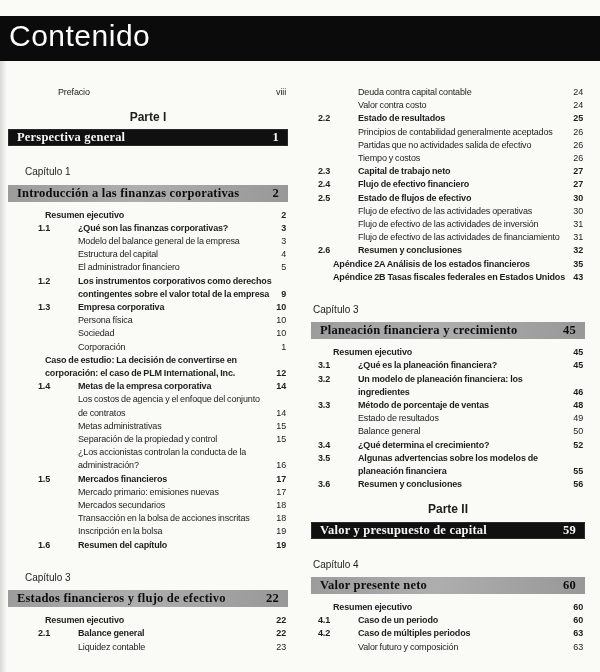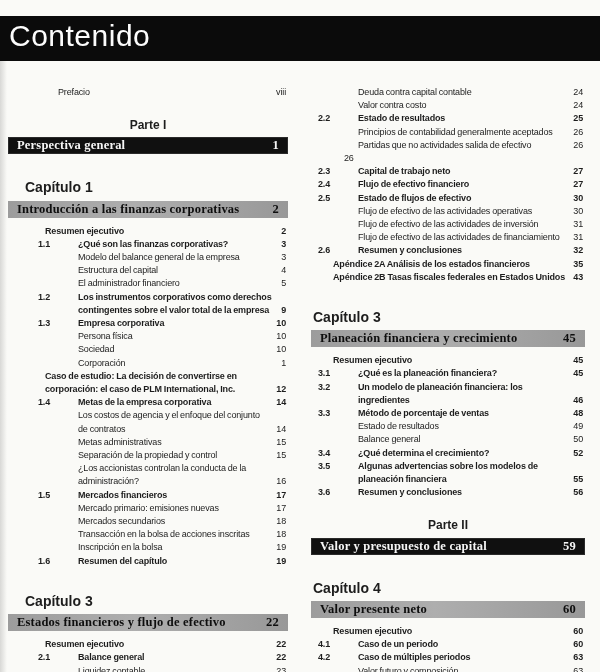--- a/index.html
+++ b/index.html
@@ -38,25 +38,25 @@
   .col.right .row{padding-left:7px;}
   .row .num{flex:0 0 20px;font-weight:700;align-self:flex-start;}
   .row .label{flex:1;min-width:0;padding-left:20px;}
   .row .page{margin-left:6px;align-self:flex-end;white-space:nowrap;}
   .row.bold{font-weight:700;}
   .row.full{padding-left:17px;}
   .col.right .row.full{padding-left:2px;}
 
   .part-label{
     text-align:center;font-weight:700;font-size:12px;
-    margin:20px 0 5px;letter-spacing:0;word-spacing:0;
+    margin:12px 0 5px;letter-spacing:0;word-spacing:0;
   }
   .chapter-label{
-    font-weight:700;font-size:14px;
-    margin:27px 0 6px;padding-left:17px;
+    font-weight:400;font-size:10px;
+    margin:19px 0 6px;padding-left:17px;
     letter-spacing:0;word-spacing:0;
   }
   .col.right .chapter-label{padding-left:2px;}
 
   .bar{
     display:flex;align-items:center;height:17px;
     padding:0 9px;margin-bottom:7px;
     font-family:"Liberation Serif",serif;font-weight:700;font-size:12.5px;
     letter-spacing:.2px;word-spacing:0;line-height:17px;
   }
@@ -239,20 +239,21 @@
       <span class="label">Principios de contabilidad generalmente aceptados</span>
       <span class="page">26</span>
     </div>
     <div class="row sub">
       <span class="num"></span>
       <span class="label">Partidas que no actividades salida de efectivo</span>
       <span class="page">26</span>
     </div>
     <div class="row sub">
       <span class="num"></span>
+      <span class="label">Tiempo y costos</span>
       <span class="page">26</span>
     </div>
     <div class="row bold numbered">
       <span class="num">2.3</span>
       <span class="label">Capital de trabajo neto</span>
       <span class="page">27</span>
     </div>
     <div class="row bold numbered">
       <span class="num">2.4</span>
       <span class="label">Flujo de efectivo financiero</span>

